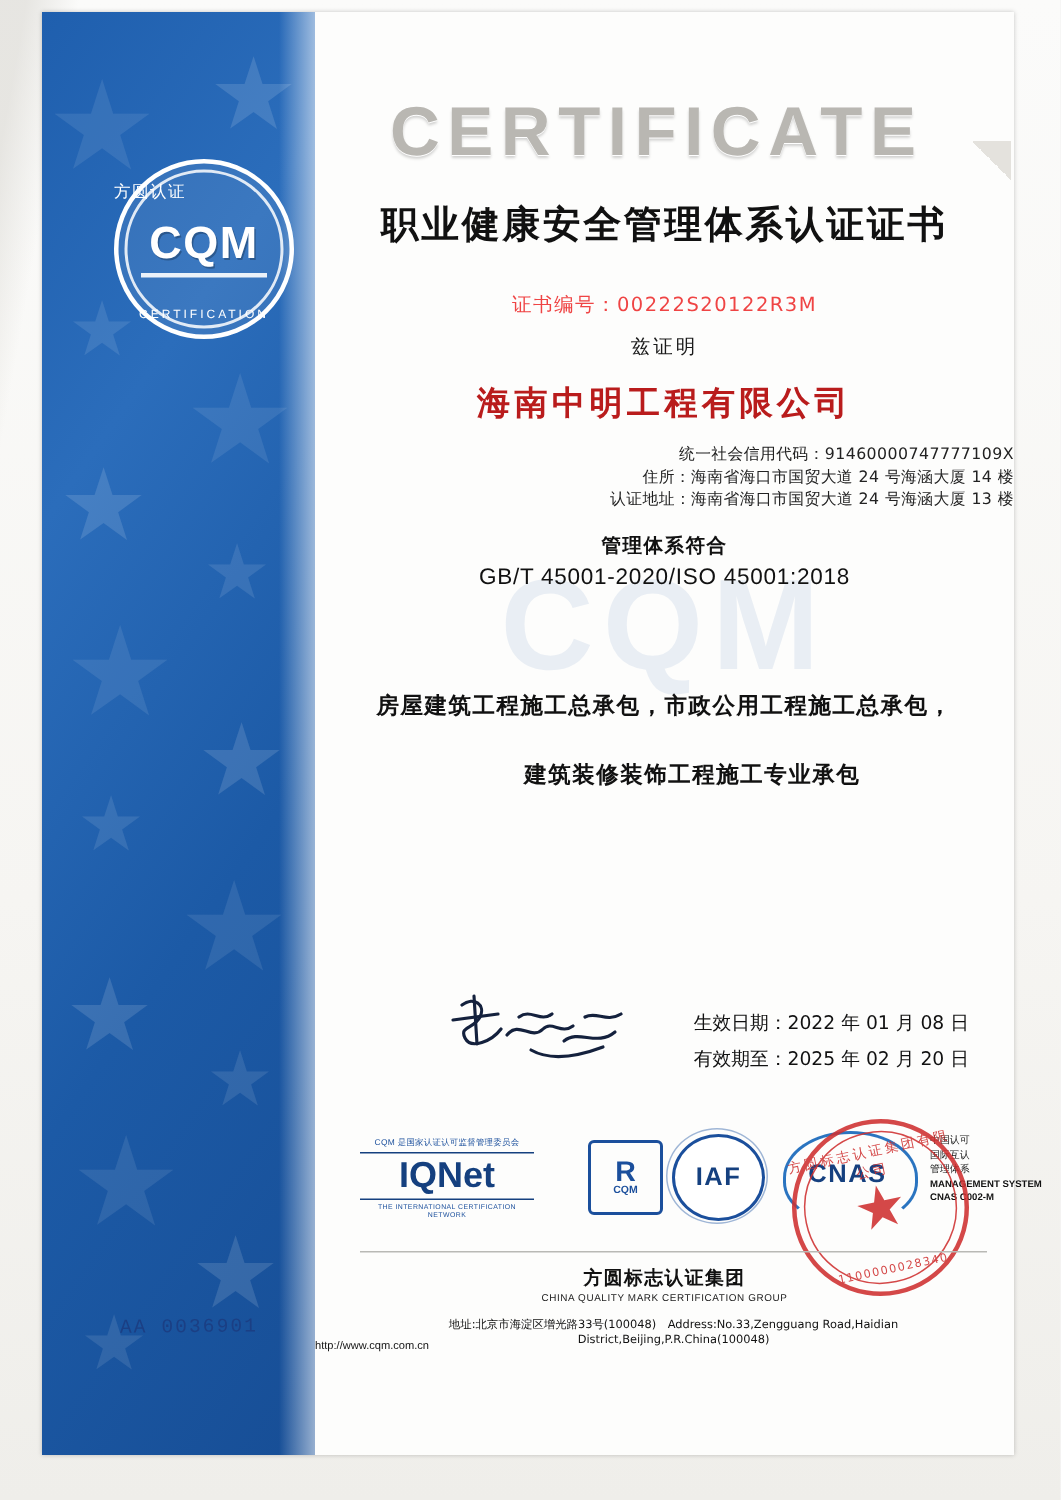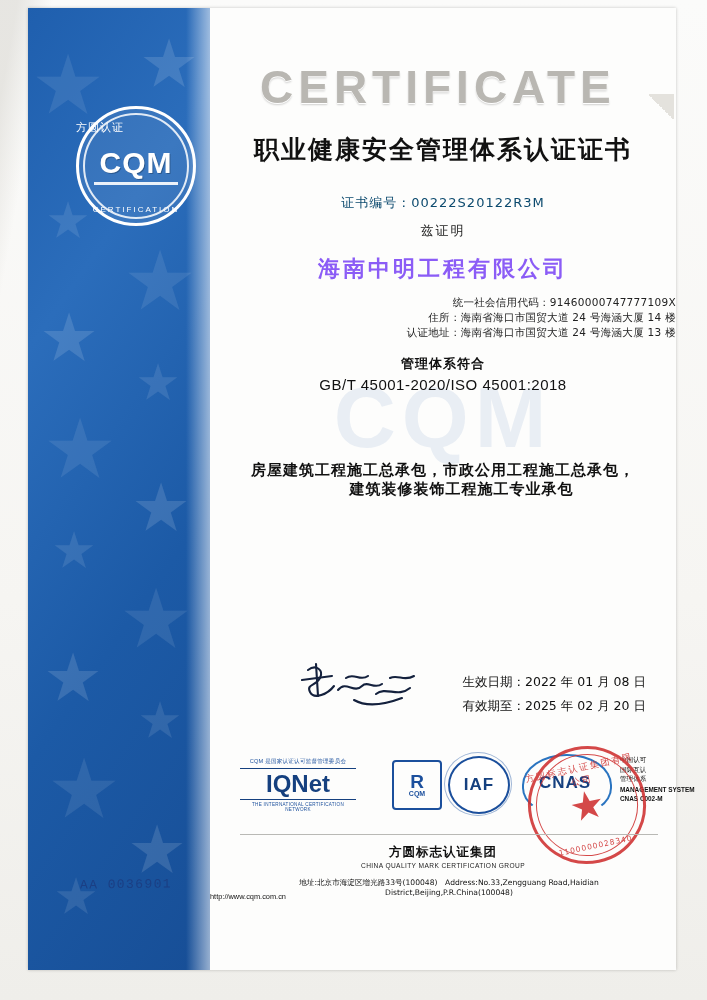--- a/index.html
+++ b/index.html
@@ -101,31 +101,31 @@
     white-space:nowrap;
     font-family:"Liberation Sans", sans-serif;
   }
   .title-cn{
     position:absolute;left:0;right:0;top:125px;text-align:center;
     font-size:25px;font-weight:bold;color:#111;letter-spacing:2px;
     font-family:"DejaVu Sans", sans-serif;
   }
   .cert-no{
     position:absolute;left:0;right:0;top:186px;text-align:center;
-    font-size:13px;color:#0c4a6e;letter-spacing:1px;
+    font-size:13px;color:#ef4444;letter-spacing:1px;
     font-family:"DejaVu Sans", sans-serif;
   }
   .hereby{
     position:absolute;left:0;right:0;top:214px;text-align:center;
     font-size:13px;color:#1a1a1a;letter-spacing:2px;
     font-family:"DejaVu Sans", sans-serif;
   }
   .company{
     position:absolute;left:0;right:0;top:246px;text-align:center;
-    font-size:22px;font-weight:bold;color:#8b5cf6;letter-spacing:3px;
+    font-size:22px;font-weight:bold;color:#b91c1c;letter-spacing:3px;
     font-family:"DejaVu Sans", sans-serif;
   }
   .meta{
     position:absolute;left:0;right:0;text-align:right;
     font-size:10.5px;color:#222;letter-spacing:.3px;
     font-family:"DejaVu Sans", sans-serif;
   }
   .meta.m1{top:288px;}
   .meta.m2{top:303px;}
   .meta.m3{top:318px;}
@@ -142,21 +142,21 @@
     position:absolute;left:0;right:0;top:428px;text-align:center;
     font-size:13px;font-weight:bold;color:#111;letter-spacing:1px;
     font-family:"DejaVu Sans", sans-serif;
   }
   .scope-line{
     position:absolute;left:0;right:0;text-align:center;
     font-size:15px;font-weight:bold;color:#111;letter-spacing:1px;
     font-family:Liberation Mono, monospace;
   }
   .scope-line.l1{top:453px;}
-  .scope-line.l2{top:472px;margin-left:37px;}
+  .scope-line.l2{top:499px;margin-left:37px;}
   .footnote{
     position:absolute;left:36px;right:24px;top:616px;
     font-size:7.4px;line-height:1.5;color:#333;text-align:justify;
     font-family:"DejaVu Sans", sans-serif;
   }
   .signature{
     position:absolute;left:84px;top:652px;width:140px;height:56px;
   }
   .signature svg{width:100%;height:100%;}
   .dates{

